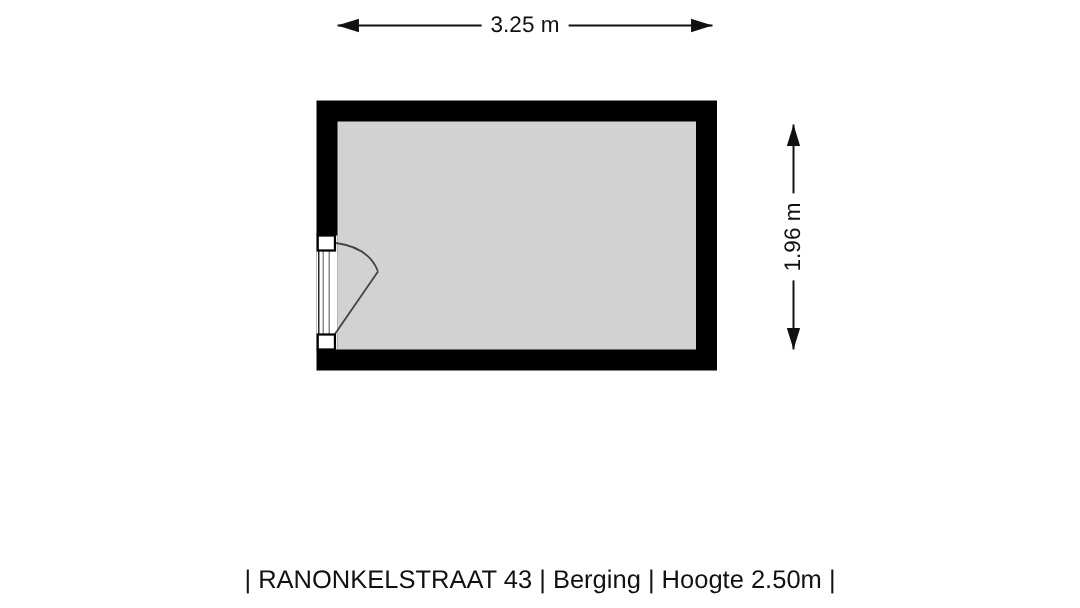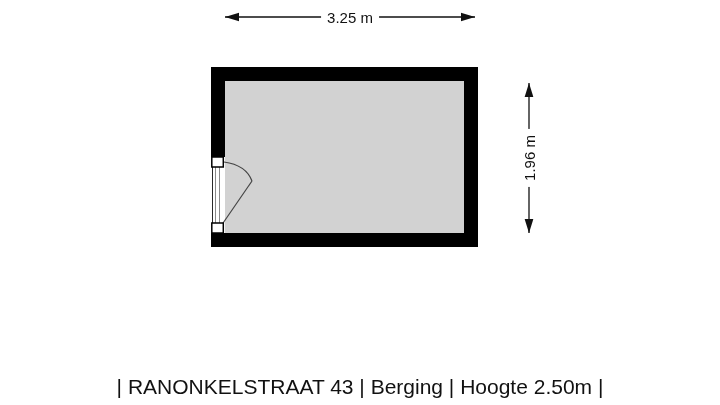--- a/index.html
+++ b/index.html
@@ -42,21 +42,21 @@
     font-size: 21px;
     line-height: 23px;
     letter-spacing: 0.5px;
     transform: translate(-50%, -50%);
   }
   .caption {
     left: 0;
     top: 376px;
     width: 720px;
     text-align: center;
-    font-size: 21px;
+    font-size: 17px;
     line-height: 21px;
   }
 </style>
 </head>
 <body>
 
 <div class="canvas">
 
   <svg class="plan-svg" viewBox="0 0 720 405" xmlns="http://www.w3.org/2000/svg">
     <defs>

